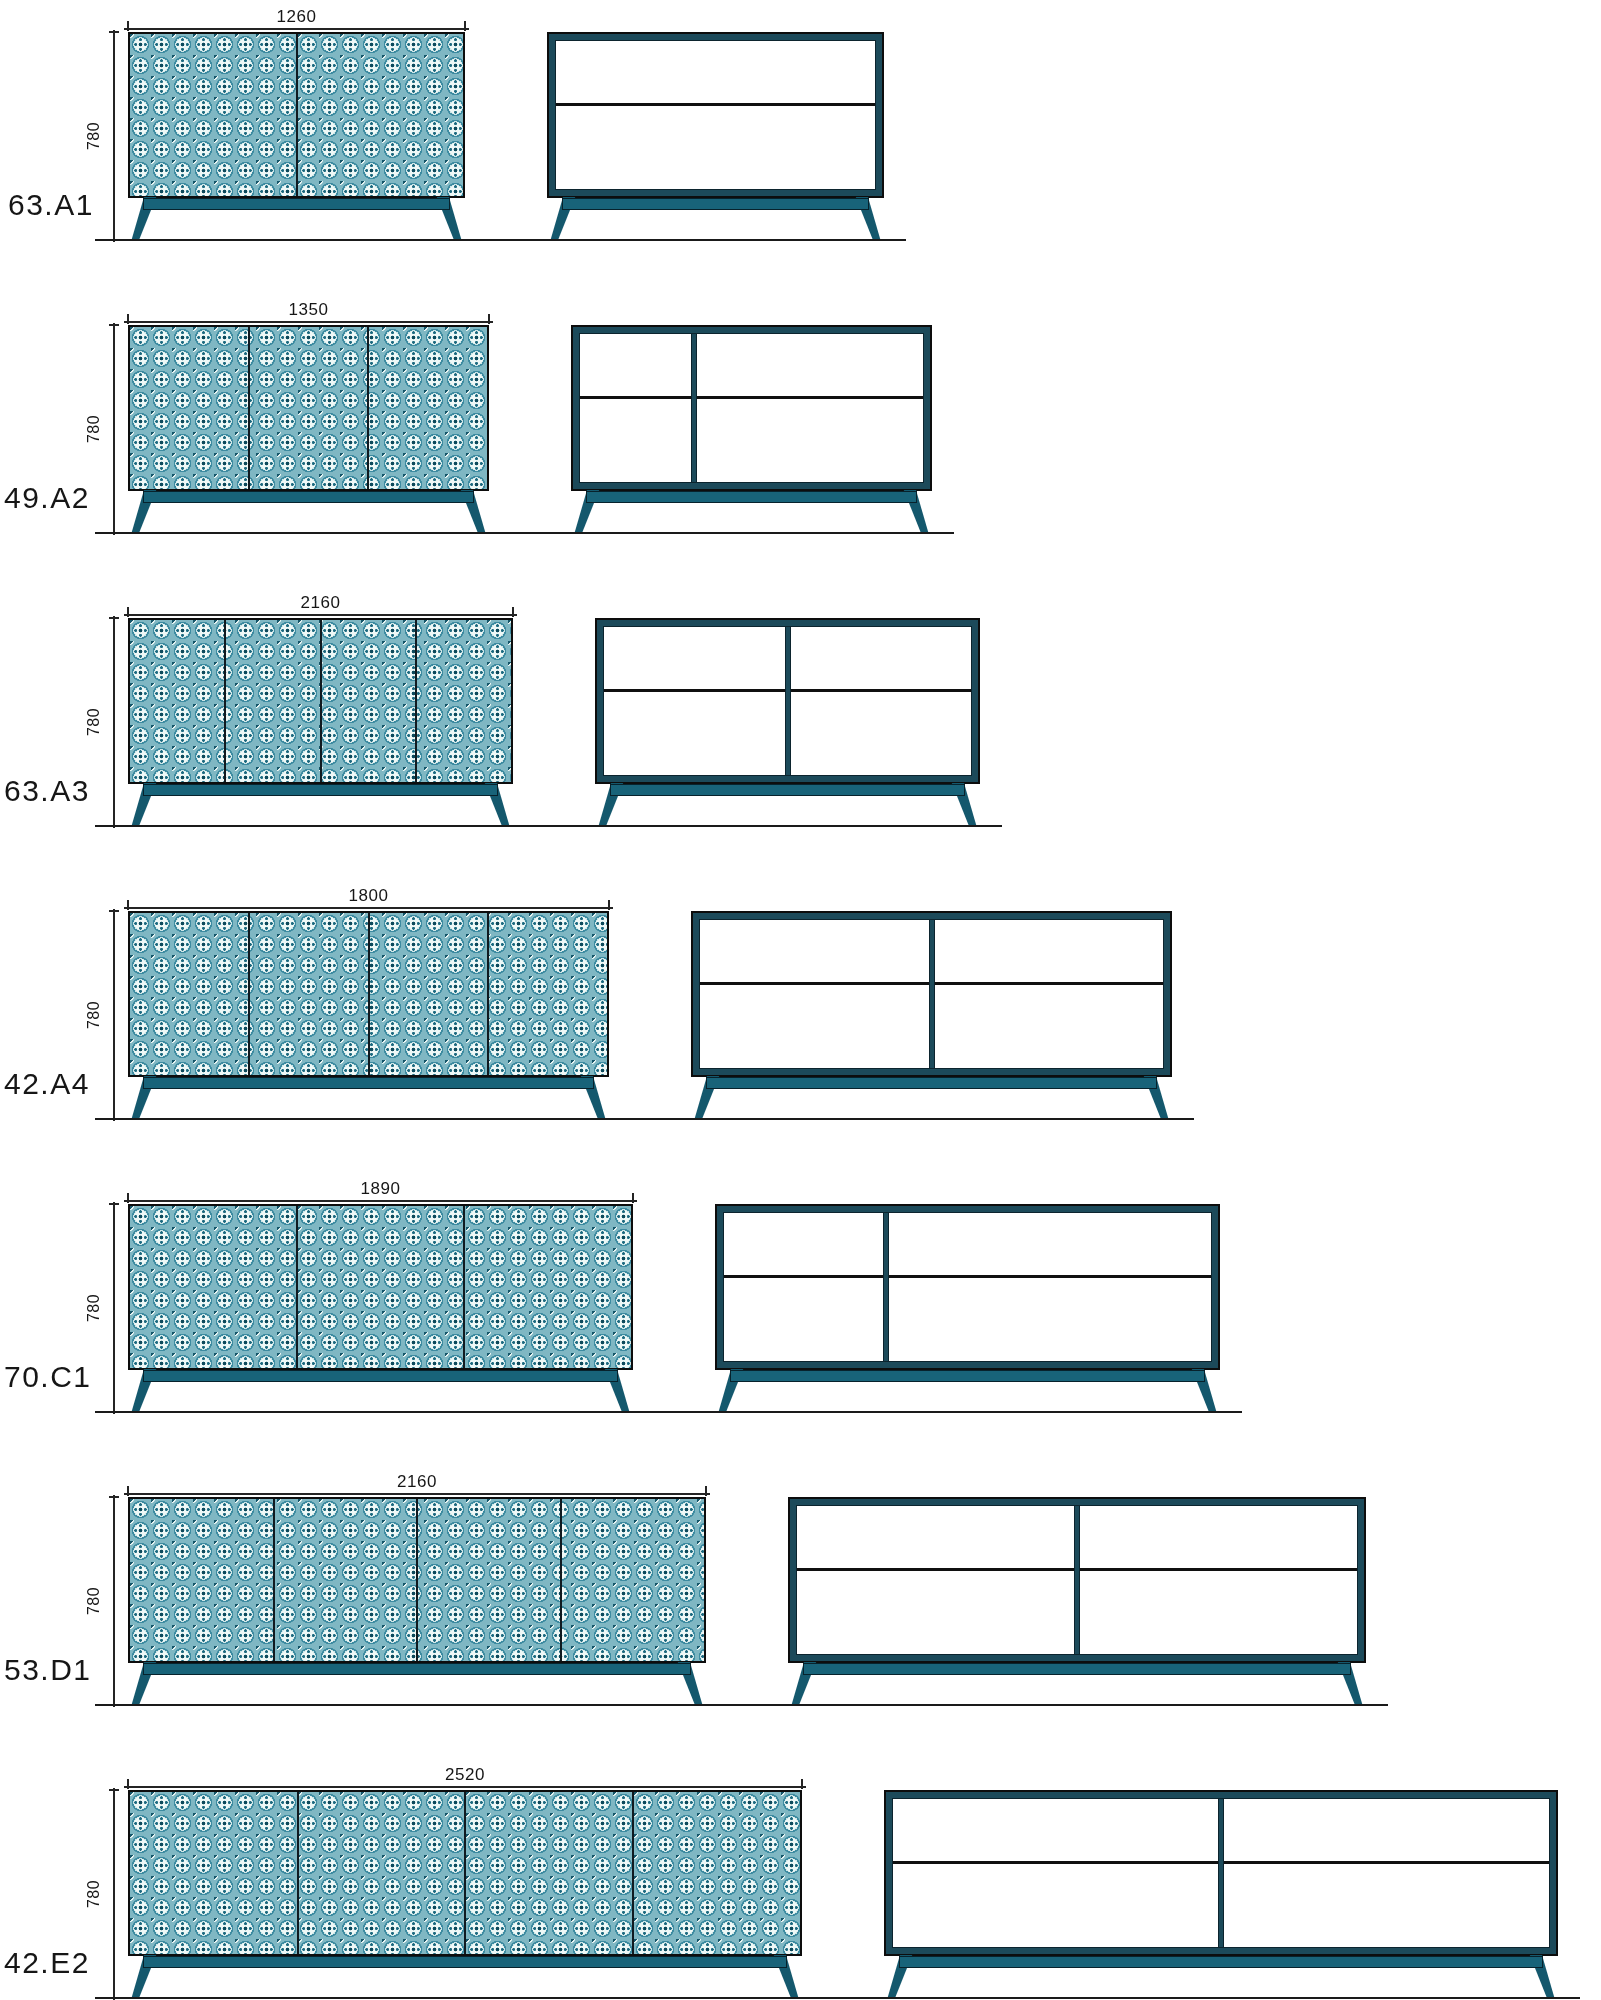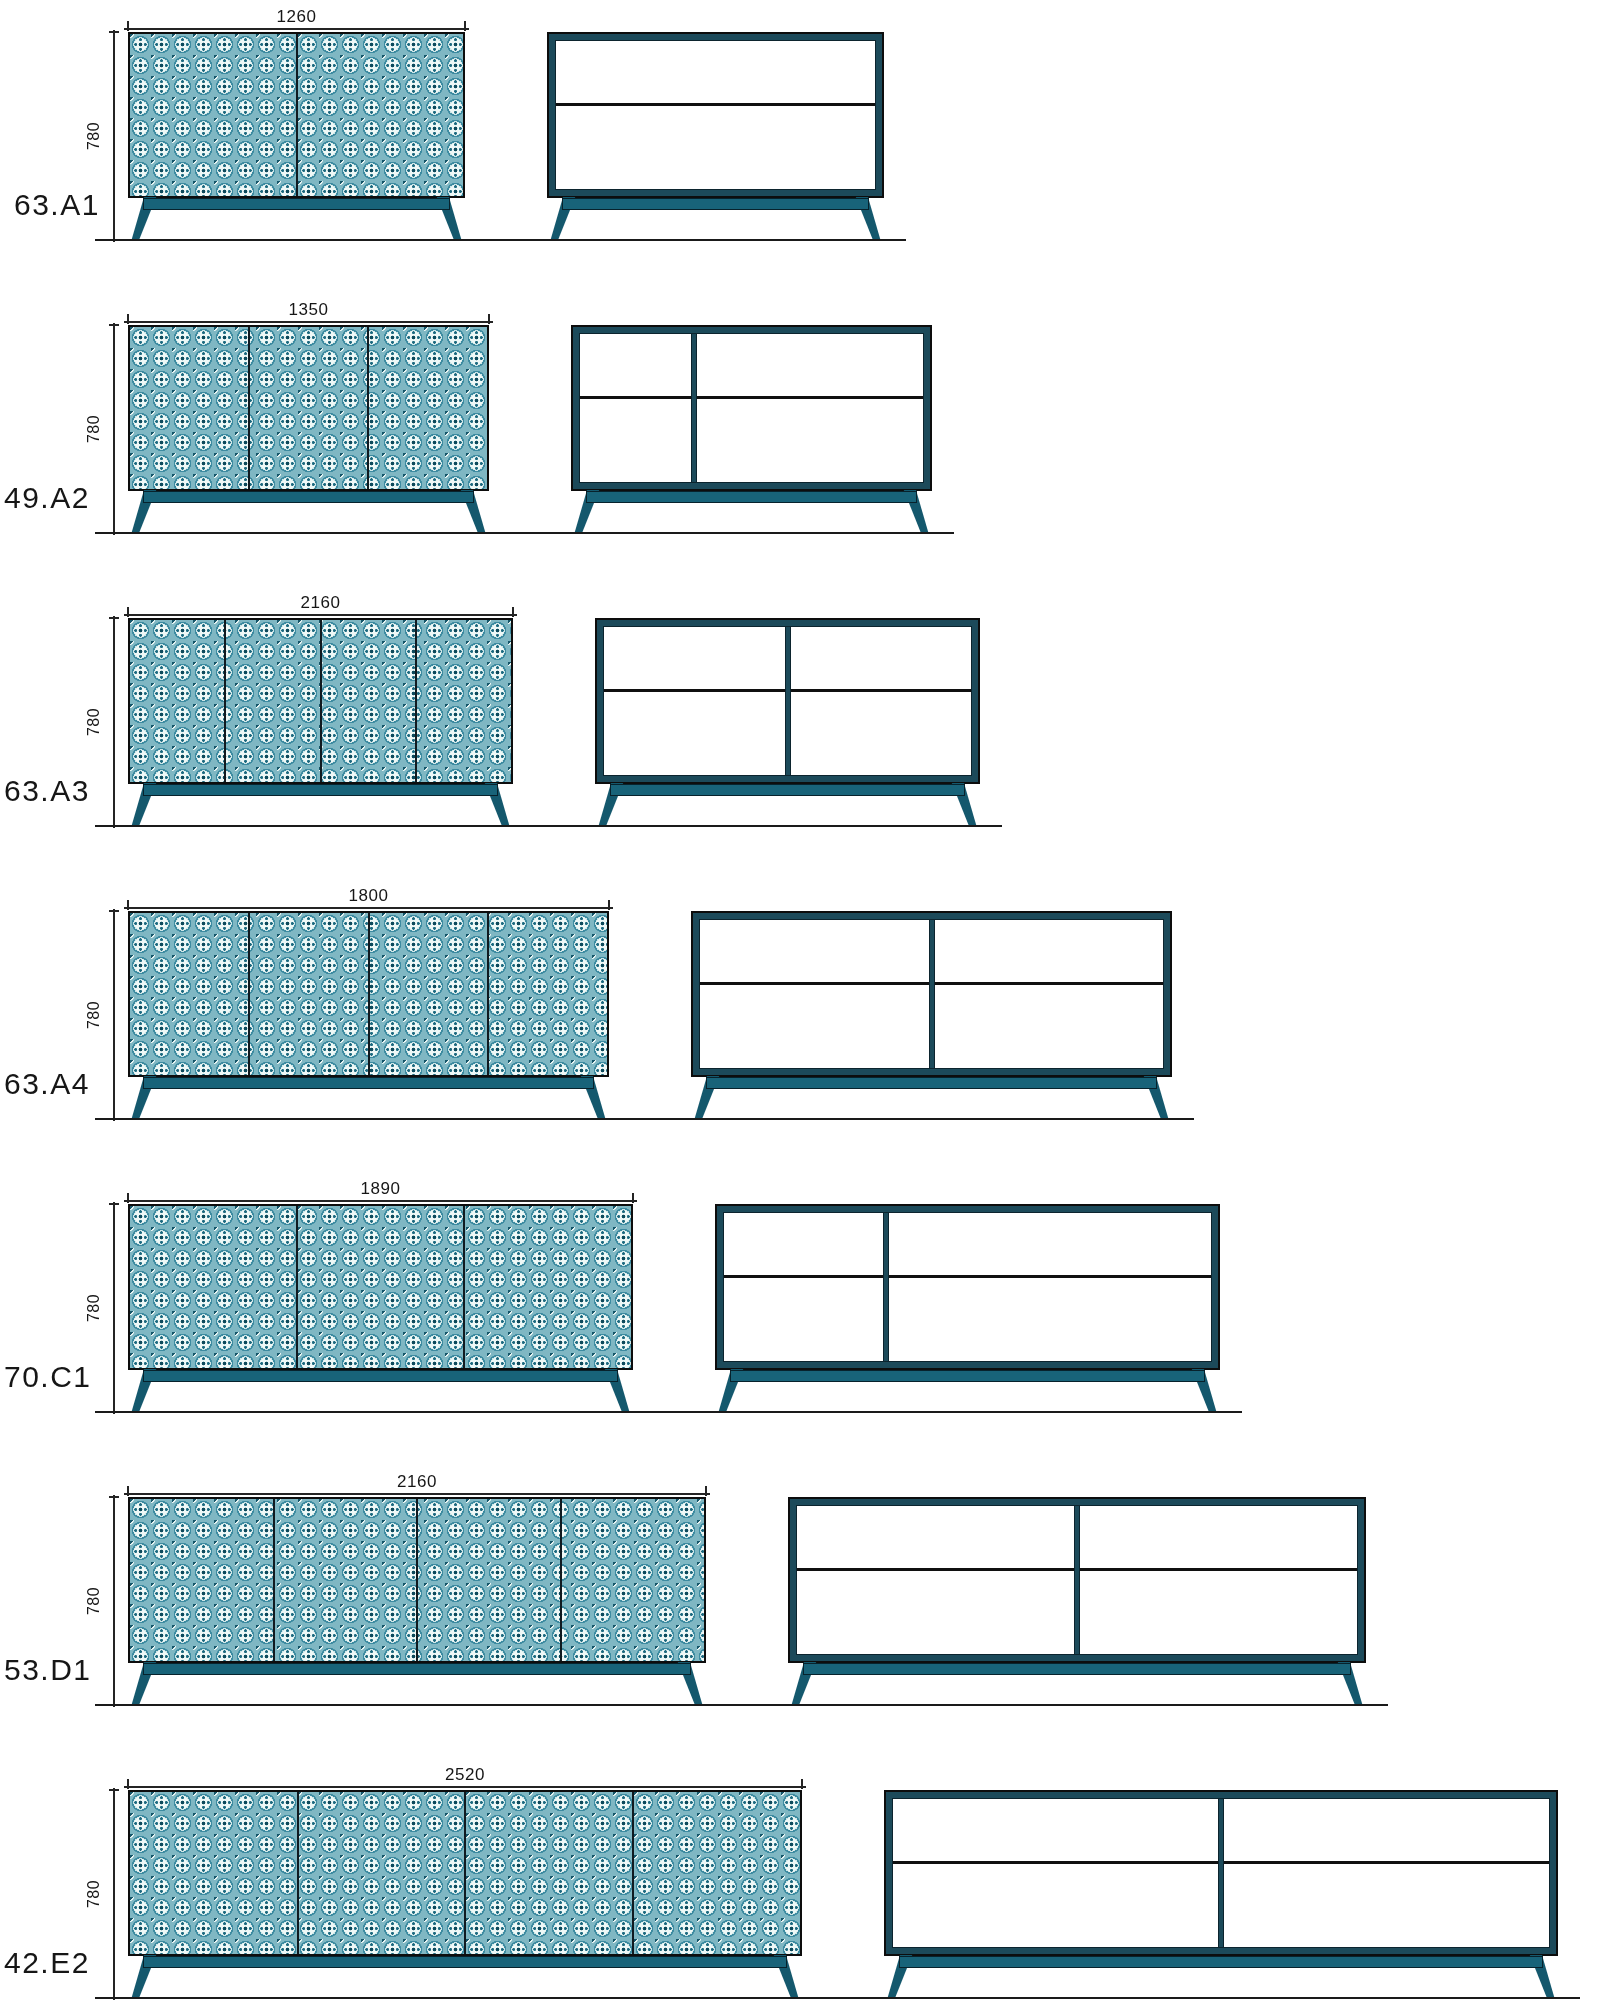--- a/index.html
+++ b/index.html
@@ -59,21 +59,21 @@
   .leg-l { clip-path:polygon(50% 0, 97% 0, 31% 100%, 2% 100%); }
   .leg-r { clip-path:polygon(3% 0, 50% 0, 98% 100%, 69% 100%); }
 
   .ground { height:2px; background:#1a1a1a; }
 </style>
 </head>
 <body>
 
 <div id="stage">
     <div class="row">
-      <div class="model-label" style="left: 14px; top: 190px;">63.A1</div>
+      <div class="model-label" style="left: 8px; top: 190px;">63.A1</div>
       <div class="dim-h" style="left: 128px; top: 8px; width: 337px;">
         <div class="dim-line-h"></div>
         <div class="tick-v" style="left: -1px;"></div>
         <div class="tick-v" style="right: -1px;"></div>
         <div class="dim-label">1260</div>
       </div>
       <div class="dim-v" style="left: 104px; top: 32px; height: 208px;">
         <div class="dim-line-v"></div>
         <div class="tick-h" style="top: -1px;"></div>
         <div class="tick-h" style="bottom: -1px;"></div>
@@ -154,21 +154,21 @@
           <div class="shelf" style="top: 42%;"></div>
           <div class="vdiv" style="left: calc(50% - 3px);"></div>
         </div>
       </div>
       <div class="leg leg-l" style="left: 598px; top: 783px;"></div>
       <div class="leg leg-r" style="left: 951px; top: 783px;"></div>
       <div class="plinth" style="left: 610px; top: 784px; width: 355px;"></div>
       <div class="ground" style="left: 95px; top: 825px; width: 907px;"></div>
     </div>
     <div class="row">
-      <div class="model-label" style="left: 4px; top: 1069px;">63.A4</div>
+      <div class="model-label" style="left: 4px; top: 1069px;">42.A4</div>
       <div class="dim-h" style="left: 128px; top: 887px; width: 481px;">
         <div class="dim-line-h"></div>
         <div class="tick-v" style="left: -1px;"></div>
         <div class="tick-v" style="right: -1px;"></div>
         <div class="dim-label">1800</div>
       </div>
       <div class="dim-v" style="left: 104px; top: 911px; height: 208px;">
         <div class="dim-line-v"></div>
         <div class="tick-h" style="top: -1px;"></div>
         <div class="tick-h" style="bottom: -1px;"></div>

